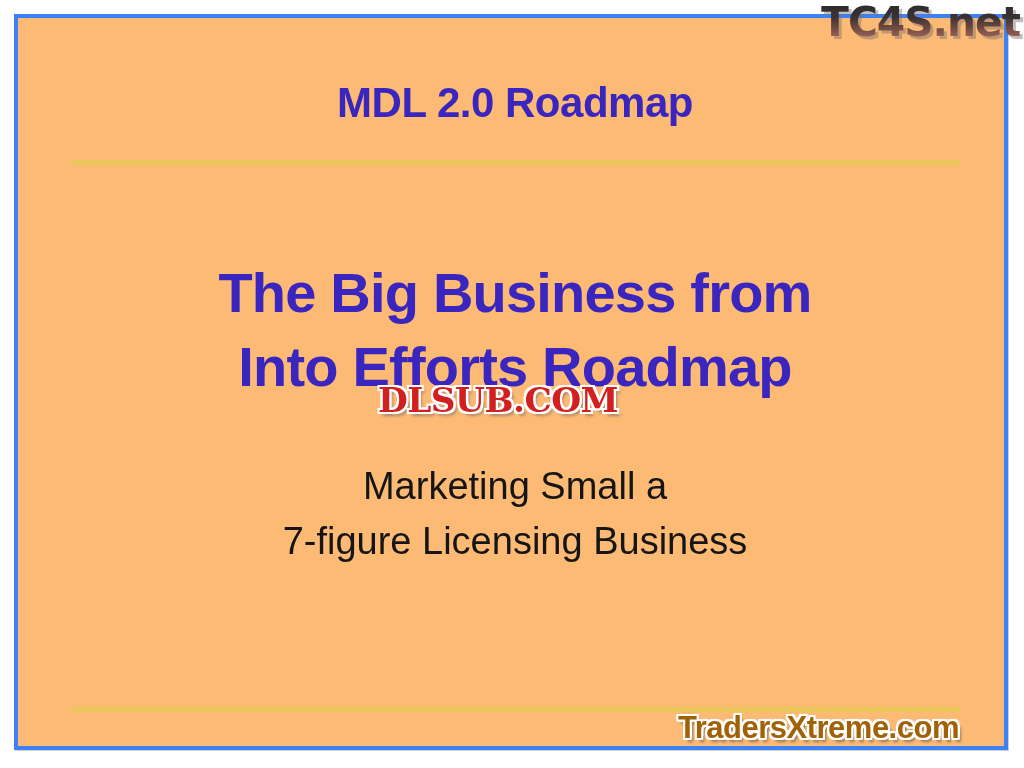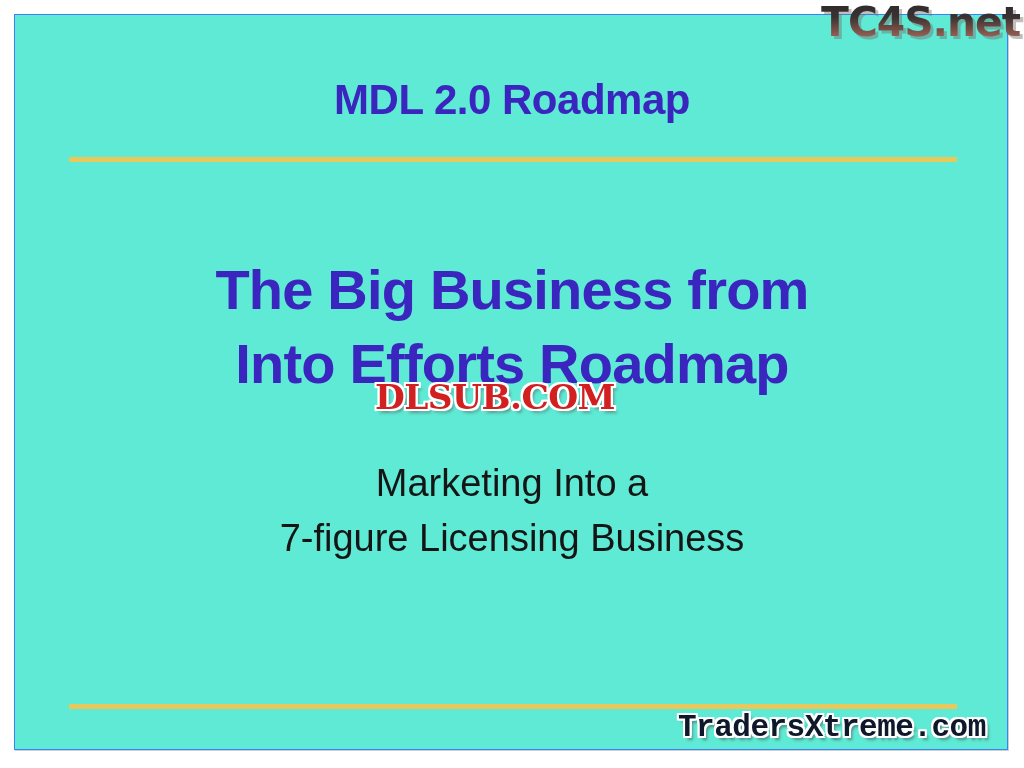--- a/index.html
+++ b/index.html
@@ -17,22 +17,22 @@
   }
 
   
   .slide-frame {
     position: absolute;
     left: 14px;
     top: 14px;
     width: 994px;
     height: 736px;
     box-sizing: border-box;
-    background: #5eead4;
-    border: 1px solid #3b82f6;
+    background: #fdba74;
+    border: 4px solid #3b82f6;
     box-shadow: 1px 1px 0 #cfcfcf;
     overflow: hidden;
   }
 
   
   .slide-title {
     position: absolute;
     left: 0;
     top: 62px;
     width: 994px;
@@ -144,27 +144,27 @@
       -2px -2px 0 #ffffff, 2px -2px 0 #ffffff,
       -2px 2px 0 #ffffff,  2px 2px 0 #ffffff,
        3px 4px 3px rgba(90,90,90,0.55);
     z-index: 30;
   }
 
   .wm-traders {
     position: absolute;
     left: 678px;
     top: 712px;
-    font-family: Liberation Mono, monospace;
+    font-family: Liberation Sans, sans-serif;
     font-weight: bold;
     font-size: 31px;
     letter-spacing: -0.5px;
     line-height: 1;
     white-space: nowrap;
-    color: #0f172a;
+    color: #a16207;
     transform: scaleX(1.0);
     transform-origin: left top;
     text-shadow:
       -2px 0 0 #ffffff,  2px 0 0 #ffffff,
        0 -2px 0 #ffffff,  0 2px 0 #ffffff,
       -2px -2px 0 #ffffff, 2px -2px 0 #ffffff,
       -2px 2px 0 #ffffff,  2px 2px 0 #ffffff,
        3px 4px 3px rgba(70,70,70,0.6);
     z-index: 45;
   }
@@ -177,21 +177,21 @@
   <div class="slide-title">MDL 2.0 Roadmap</div>
 
   <div class="rule rule-top"></div>
 
   <div class="headline">
     <span class="hl-line">The Big Business from</span>
     <span class="hl-line">Into Efforts Roadmap</span>
   </div>
 
   <div class="body-copy">
-    <span class="bc-line">Marketing Into a</span>
+    <span class="bc-line">Marketing Small a</span>
     <span class="bc-line">7-figure Licensing Business</span>
   </div>
 
   <div class="rule rule-bottom"></div>
 
   <div class="wm-dlsub">DLSUB.COM</div>
 
 </div>
 
 <div class="wm-tc4s-shadow">TC4S.net</div>

